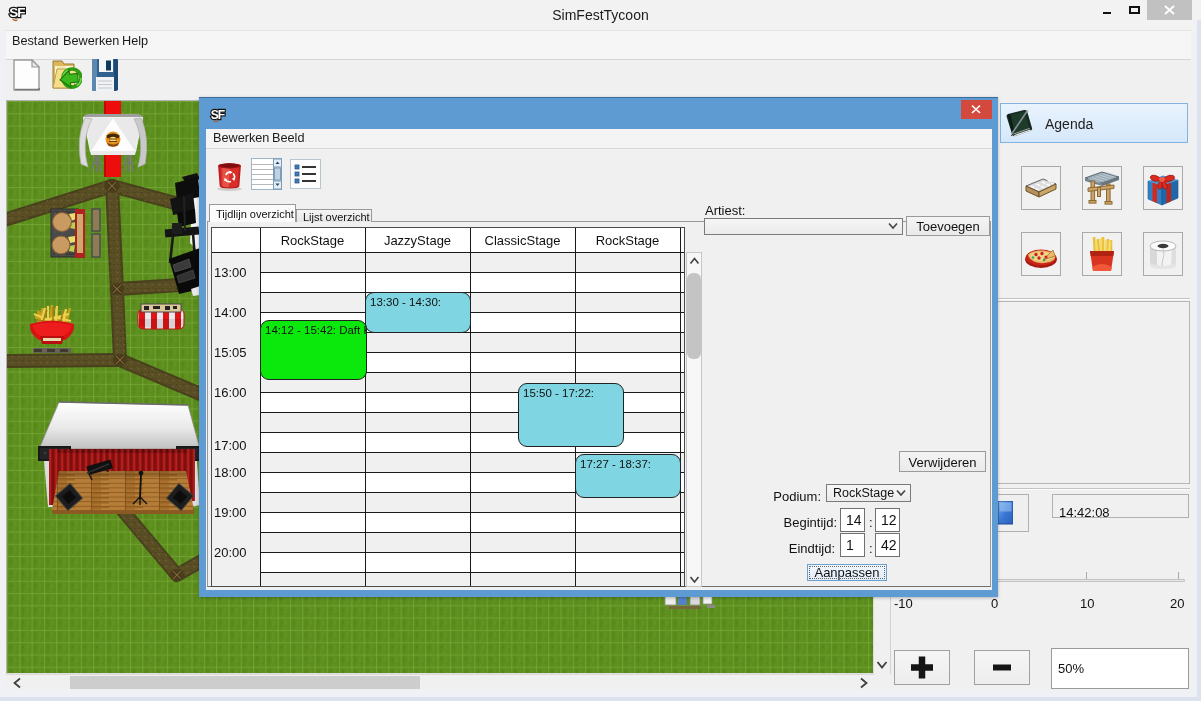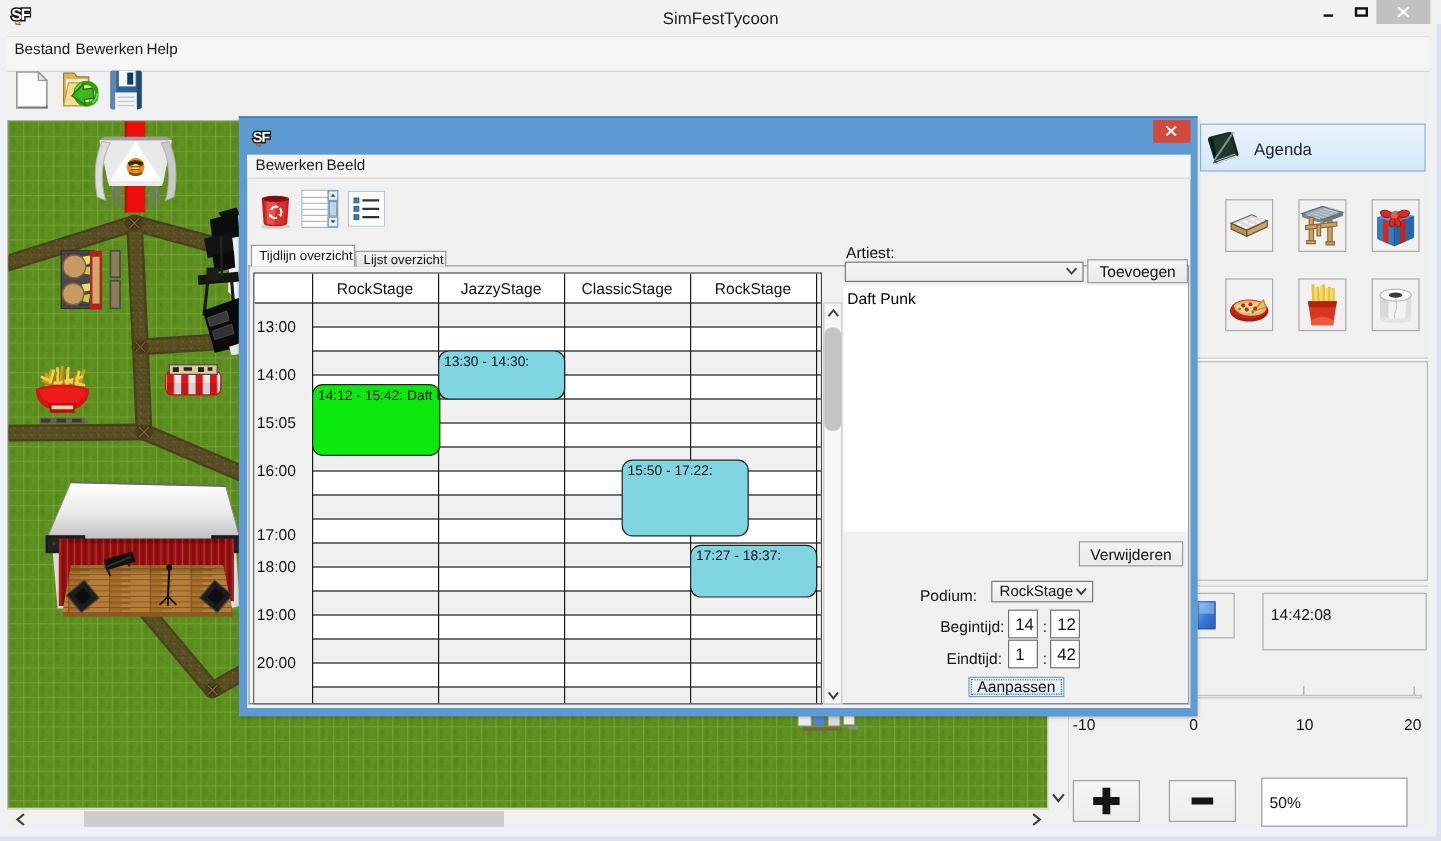--- a/index.html
+++ b/index.html
@@ -22,25 +22,25 @@
 #hscroll { left:6px; top:674px; width:868px; height:16px; background:#f0f0f0; border-top:1px solid #dadada; }
 #hthumb { left:70px; top:676px; width:350px; height:13px; background:#cdcdcd; }
 #vscroll { left:873px; top:101px; width:18px; height:573px; background:#f0f0f0; border-left:1px solid #dadada; border-right:1px solid #d2d2d2; }
 
 #agendabtn { left:1000px; top:103px; width:188px; height:40px; background:linear-gradient(#e9f3fd,#d5e8fb); border:1px solid #85b3e0; }
 #agendabtn span { position:absolute; left:44px; top:12px; font-size:14px; color:#222; }
 .itembtn { position:absolute; width:40px; height:44px; background:#f1f1f1; border:1px solid #a9a9a9; }
 .groove { position:absolute; border-top:1px solid #c3c3c3; border-bottom:1px solid #fdfdfd; }
 #bigpanel { left:905px; top:301px; width:285px; height:183px; border:1px solid #b6b6b6; }
 #playbtn { left:985px; top:494px; width:44px; height:38px; background:#efefef; border:1px solid #b0b0b0; }
-#timebox { left:1052px; top:494px; width:137px; height:48px; background:#f0f0f0; border:1px solid #b0b0b0; font-size:13px; color:#111; line-height:36px; padding-left:6px; }
+#timebox { left:1052px; top:494px; width:137px; height:24px; background:#f0f0f0; border:1px solid #b0b0b0; font-size:13px; color:#111; line-height:36px; padding-left:6px; }
 .ticklbl { position:absolute; top:596px; font-size:13px; color:#111; }
 .tick { position:absolute; top:572px; width:1px; height:8px; background:#a9a9a9; }
 #plusbtn,#minusbtn { position:absolute; top:650px; width:56px; height:35px; background:linear-gradient(#f5f5f5,#ededed); border:1px solid #a0a0a0; }
-#pctbox { left:1051px; top:648px; width:122px; height:41px; background:#fff; border:1px solid #9a9a9a; font-size:13px; color:#111; padding:12px 0 0 6px; }
+#pctbox { left:1051px; top:648px; width:138px; height:41px; background:#fff; border:1px solid #9a9a9a; font-size:13px; color:#111; padding:12px 0 0 6px; }
 
 #dialog { left:199px; top:97px; width:799px; height:500px; background:#5d9bd2; border-top:1px solid #3a6d9e; box-shadow:0 1px 3px rgba(0,0,0,0.25); }
 #dlg-title { left:0; top:1px; width:799px; height:31px; color:#16222c; font-size:14px; text-align:center; line-height:31px; }
 #dlg-icon { left:10px; top:8px; }
 #dlg-close { left:762px; top:2px; width:31px; height:19px; background:#d4493e; }
 #dlg-client { left:7px; top:31px; width:786px; height:461px; background:#f0f0f0; }
 #dlg-menubar { left:0; top:0; width:786px; height:20px; background:#f4f4f4; border-bottom:1px solid #d9d9d9; }
 
 .tab { position:absolute; white-space:nowrap; font-size:11px; color:#111; border:1px solid #999; background:linear-gradient(#f4f4f4,#e6e6e6); z-index:2; }
 #tabpage-borders { left:1px; top:92px; width:784px; height:366px; border:1px solid #9a9a9a; border-bottom-color:#6e6e6e; }
@@ -645,23 +645,22 @@
     <svg class="abs" style="left:483px;top:446px;" width="11" height="9">
         <path d="M1.5 2 L5.5 7 L9.5 2" stroke="#3f3f3f" stroke-width="1.6" fill="none"></path>
       </svg>
 
     <span class="dlglabel" style="left:499px;top:74px;">Artiest:</span>
     <div class="combo" style="left:498px;top:89px;width:199px;height:17px;"></div>
     <svg class="abs" style="left:682px;top:93px;" width="10" height="8">
         <path d="M1 1.5 L5 6 L9 1.5" stroke="#444" stroke-width="1.6" fill="none"></path>
       </svg>
     <div class="wbtn" style="left:700px;top:87px;width:84px;height:20px;padding-top:2px;">Toevoegen</div>
-    <div class="abs" id="artistlist" style="left:497px;top:109px;width:287px;height:205px;background:#fff;font-size:13px;padding:3px 0 0 3px;">Daft Punk</div>
     <div class="wbtn" style="left:693px;top:322px;width:87px;height:21px;padding-top:3px;">Verwijderen</div>
-    <span class="dlglabel" style="left:554px;top:360px;width:61px;text-align:center;">Podium:</span>
+    <span class="dlglabel" style="left:554px;top:360px;width:61px;text-align:right;">Podium:</span>
     <div class="combo" style="left:620px;top:355px;width:85px;height:18px;padding:1px 0 0 6px;">RockStage</div>
     <svg class="abs" style="left:690px;top:360px;" width="10" height="8">
         <path d="M1 1.5 L5 6 L9 1.5" stroke="#444" stroke-width="1.6" fill="none"></path>
       </svg>
     <span class="dlglabel" style="left:553px;top:386px;width:78px;text-align:right;">Begintijd:</span>
     <div class="inputbox" style="left:634px;top:379px;width:25px;height:24px;padding:3px 0 0 5px;">14</div>
     <span class="dlglabel" style="left:663px;top:386px;">:</span>
     <div class="inputbox" style="left:669px;top:379px;width:25px;height:24px;padding:3px 0 0 5px;">12</div>
     <span class="dlglabel" style="left:553px;top:412px;width:76px;text-align:right;">Eindtijd:</span>
     <div class="inputbox" style="left:634px;top:404px;width:25px;height:24px;padding:3px 0 0 5px;">1</div>

